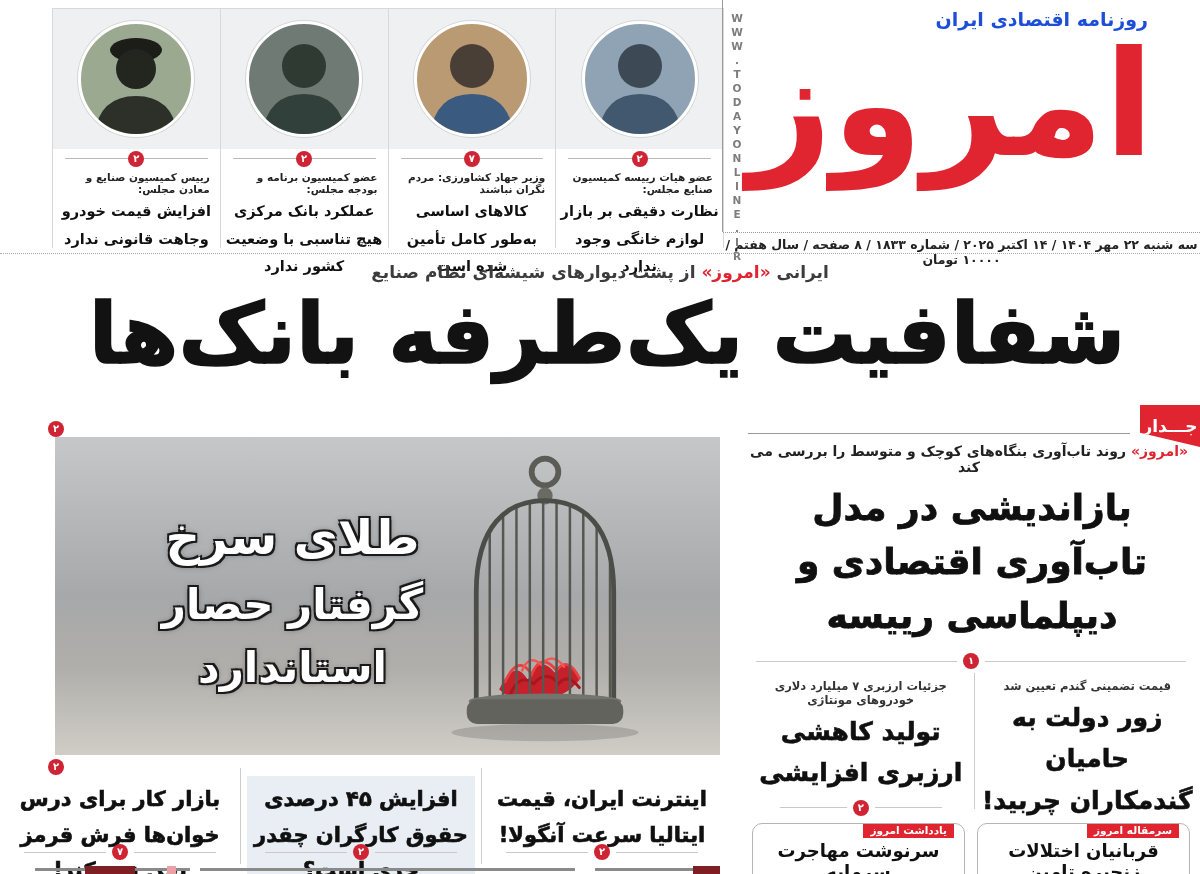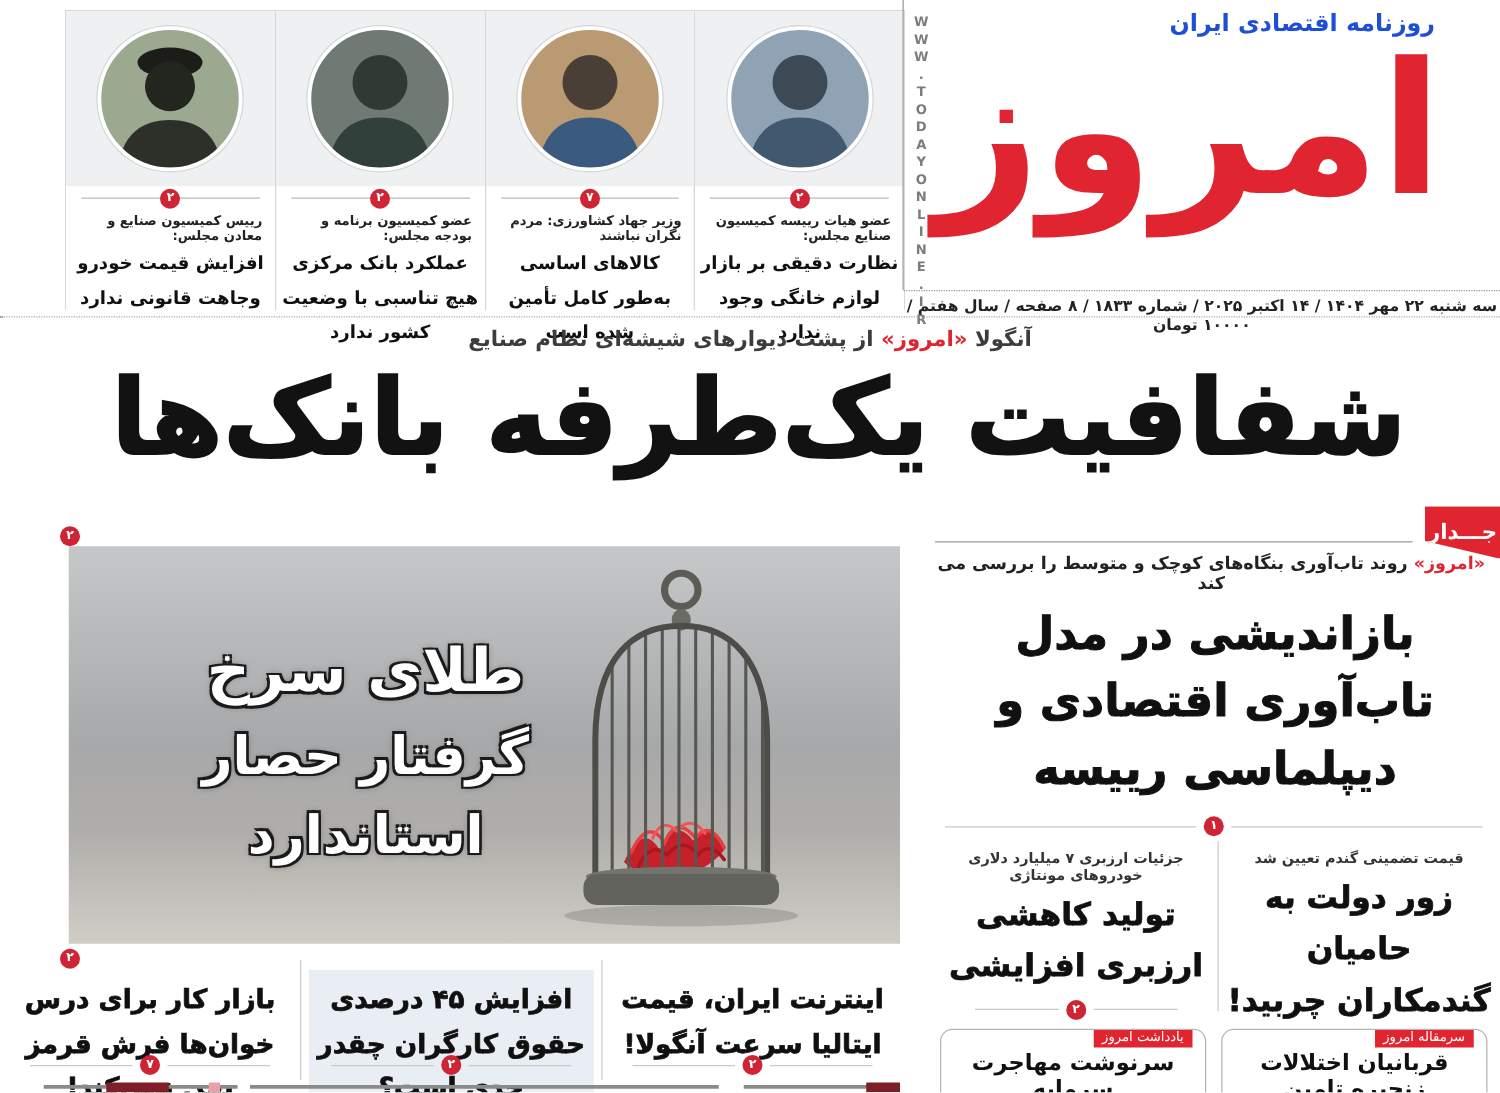--- a/index.html
+++ b/index.html
@@ -61,21 +61,21 @@
   .substory:first-child{border-left:1px solid #ccc;}
   .ss-kicker{text-align:center;font-size:11.5px;font-weight:bold;color:#333;margin-top:4px;}
   .ss-headline{text-align:center;font-size:25px;font-weight:bold;color:#101010;line-height:1.65;margin-top:4px;
                -webkit-text-stroke:0.6px #101010;}
   .ss-divider{display:flex;align-items:center;gap:6px;margin:6px 26px 0;}
   .ss-divider .line{flex:1;border-top:1px solid #c9c9c9;}
   .boxes{display:flex;gap:12px;margin:14px 10px 0 14px;}
   .box{flex:1;position:relative;border:1px solid #b5b5b5;border-radius:10px;background:#fff;
        padding:10px 8px 18px;height:104px;overflow:hidden;}
   .box-label{position:absolute;top:-1px;right:10px;background:#e02531;color:#fff;font-size:10.5px;
-             font-weight:normal;padding:1px 7px 2px;}
+             font-weight:bold;padding:1px 7px 2px;}
   .box-inner-title{text-align:center;font-size:18px;font-weight:bold;color:#101010;margin-top:6px;}
   
   .bottom-row{position:absolute;left:0;top:768px;width:722px;height:96px;display:flex;}
   .bh{flex:1;position:relative;padding-top:6px;}
   .bh + .bh{border-right:1px solid #ccc;}
   .bh-inner{margin:2px 6px;padding:6px 4px 10px;}
   .bh-inner.highlight{background:#e9eef4;}
   .bh-headline{text-align:center;font-size:21px;font-weight:bold;color:#101010;line-height:1.7;
                -webkit-text-stroke:0.6px #101010;}
   .bh-divider{position:absolute;bottom:4px;left:24px;right:24px;display:flex;align-items:center;gap:6px;}
@@ -162,21 +162,21 @@
   <div class="masthead">
     <div class="tagline">روزنامه اقتصادی ایران</div>
     <div class="logo">امروز</div>
     <div class="site">WWW.TODAYONLINE.IR</div>
     <div class="dateline">سه شنبه ۲۲ مهر ۱۴۰۴ / ۱۴ اکتبر ۲۰۲۵ / شماره ۱۸۳۳ / ۸ صفحه / سال هفتم / ۱۰۰۰۰ تومان</div>
   </div>
   <div class="full-dotted"></div>
 
   <div class="lead">
     <div class="lead-kicker">
-      <span>آنگولا </span><span class="brand-red">«امروز»</span><span> از پشت دیوارهای شیشه‌ای نظام صنایع</span>
+      <span>ایرانی </span><span class="brand-red">«امروز»</span><span> از پشت دیوارهای شیشه‌ای نظام صنایع</span>
     </div>
     <div class="lead-headline">شفافیت یک‌طرفه بانک‌ها</div>
   </div>
 
   <span class="nbadge photo-badge-top">۲</span>
   <div class="photo">
     <svg class="cage" width="210" height="300" viewBox="0 0 220 310">
       <ellipse cx="110" cy="297" rx="98" ry="9" fill="rgba(40,40,40,0.18)"></ellipse>
       <circle cx="110" cy="24" r="14" fill="none" stroke="#5c5c57" stroke-width="6"></circle>
       <ellipse cx="110" cy="49" rx="8" ry="9" fill="#6b6b65"></ellipse>

